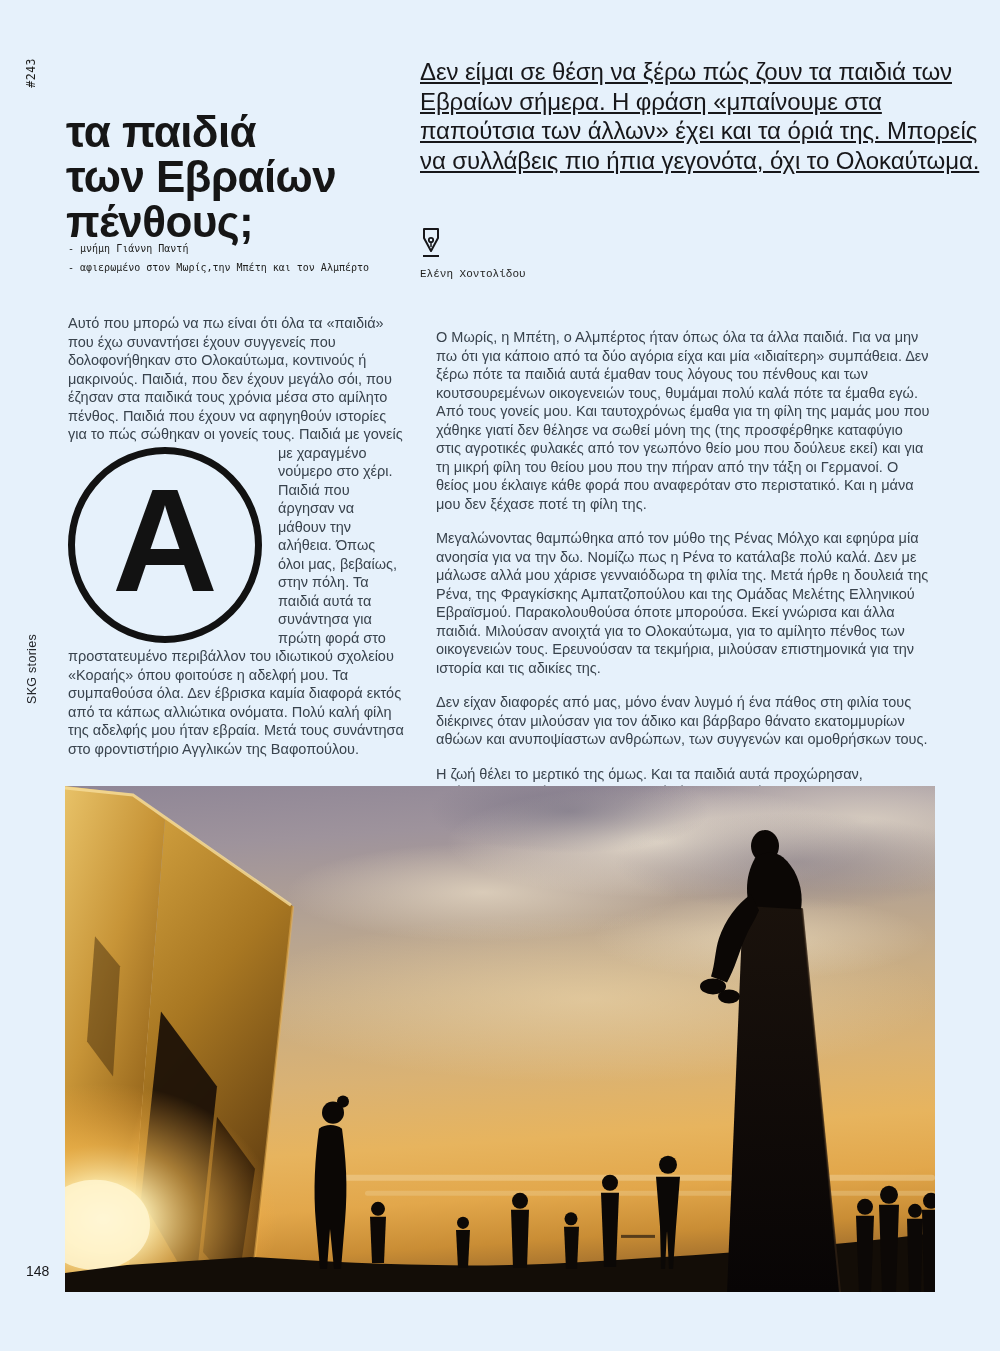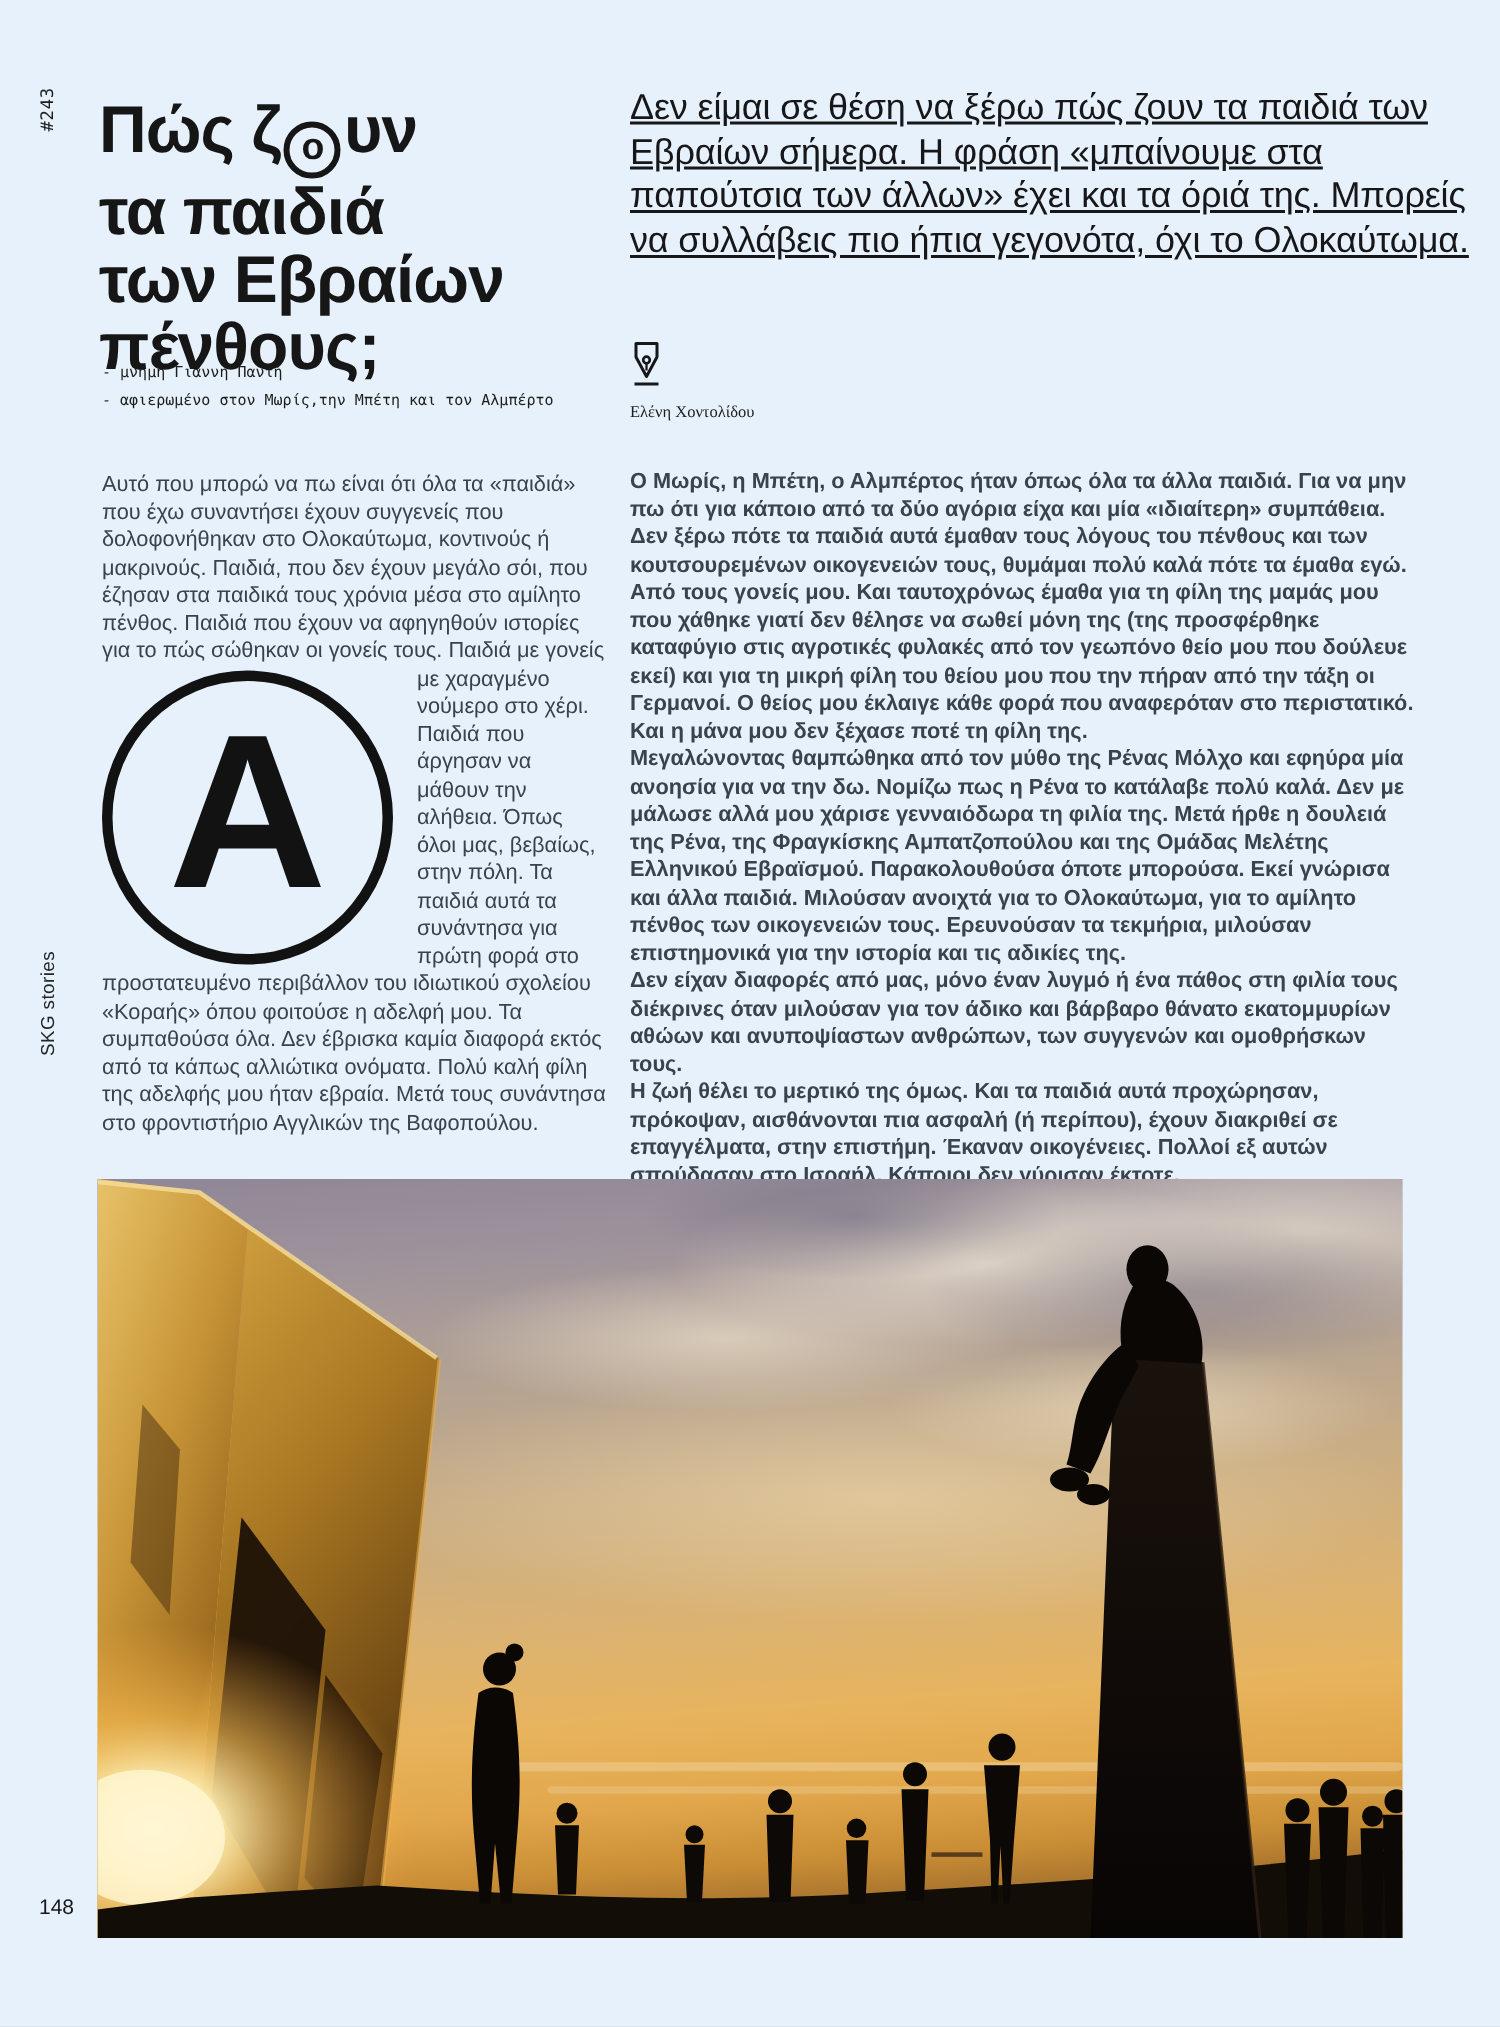--- a/index.html
+++ b/index.html
@@ -52,31 +52,31 @@
     letter-spacing:-0.1px;
     text-decoration:underline;
   }
   .byline{
     position:absolute;left:420px;top:226px;
     display:flex;
   }
   .byline .credit{width:136px;}
   .byline .credit .name{
     margin-top:6px;
-    font-family:Liberation Serif, serif;
+    font-family:Liberation Mono, monospace;
     font-size:11px;color:#1d1d1b;white-space:nowrap;
   }
   .col{
     position:absolute;
     font-size:14.5px;line-height:18.5px;color:#39434d;
     text-align:left;
   }
   .col-left{left:68px;top:314px;width:336px;}
   .col-right{left:420px;top:312px;width:527px;}
-  .col-right p{margin:0;font-weight:bold;}
+  .col-right p{margin:16px;}
   .a-float{
     float:left;
     width:194px;height:196px;
     margin:3px 16px 0 0;
     shape-outside:margin-box;
   }
   .a-ring{
     width:100%;height:100%;
     border:7px solid #121212;border-radius:50%;
     box-sizing:border-box;
@@ -103,23 +103,21 @@
   .photo svg{position:absolute;left:0;top:0;width:100%;height:100%;}
 </style>
 </head>
 <body>
 
 <div class="page">
 
   <div class="issue-tag vtext">#243</div>
 
   <h1 class="title" style="margin:0;">
-    <span><span>Πώς ζ</span><span class="ring-o">
-          <span>ο</span>
-        </span><span>υν</span></span><br>
+    <br>
     <span>τα παιδιά</span><br>
     <span>των Εβραίων</span><br>
     <span>πένθους;</span>
   </h1>
 
   <div class="notes">
     <div>- μνήμη Γιάννη Παντή</div>
     <div>- αφιερωμένο στον Μωρίς,την Μπέτη και τον Αλμπέρτο</div>
   </div>
 

